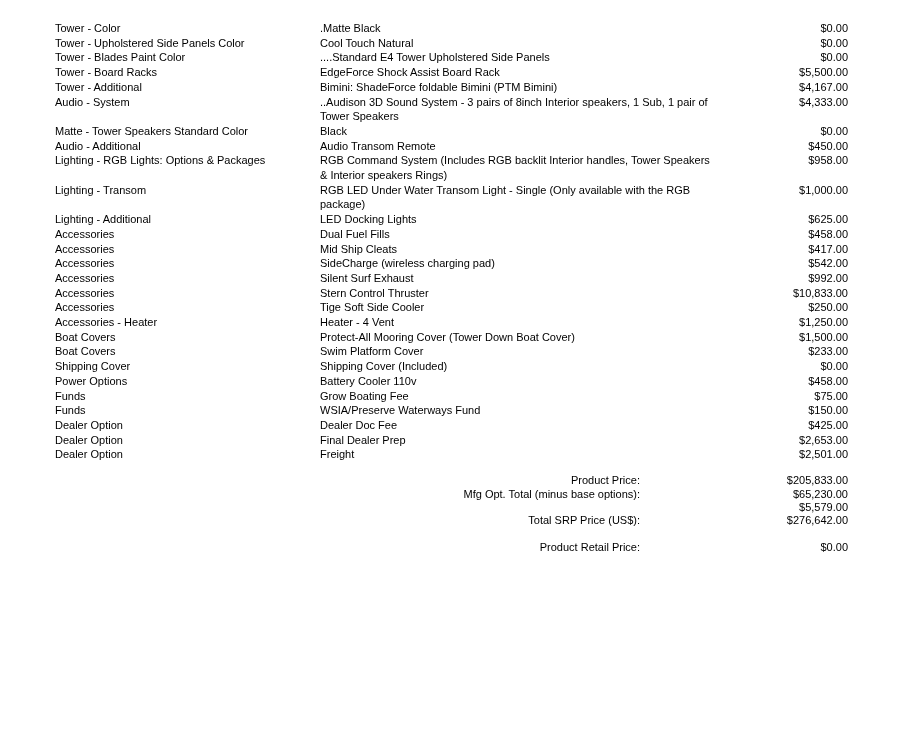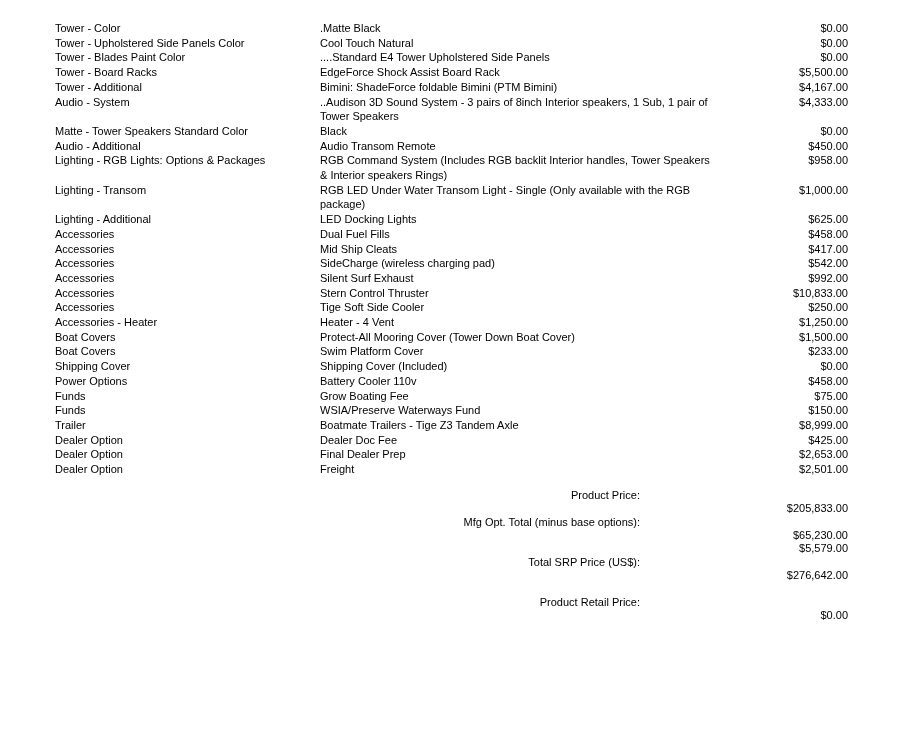--- a/index.html
+++ b/index.html
@@ -42,21 +42,20 @@
     text-align: right;
     white-space: nowrap;
   }
   .summary {
     margin: 12px 0 0 55px;
     width: 793px;
     line-height: 13.4px;
   }
   .srow {
     display: flex;
-    flex-direction: column;
   }
   .slabel {
     width: 585px;
     flex: none;
     text-align: right;
   }
   .svalue {
     flex: 1;
     text-align: right;
     white-space: nowrap;
@@ -211,25 +210,20 @@
         <span class="desc">Grow Boating Fee</span>
         <span class="price">$75.00</span>
       </div>
 
       <div class="row">
         <span class="cat">Funds</span>
         <span class="desc">WSIA/Preserve Waterways Fund</span>
         <span class="price">$150.00</span>
       </div>
 
-      <div class="row">
-        <span class="cat">Trailer</span>
-        <span class="desc">Boatmate Trailers - Tige Z3 Tandem Axle</span>
-        <span class="price">$8,999.00</span>
-      </div>
 
       <div class="row">
         <span class="cat">Dealer Option</span>
         <span class="desc">Dealer Doc Fee</span>
         <span class="price">$425.00</span>
       </div>
 
       <div class="row">
         <span class="cat">Dealer Option</span>
         <span class="desc">Final Dealer Prep</span>

